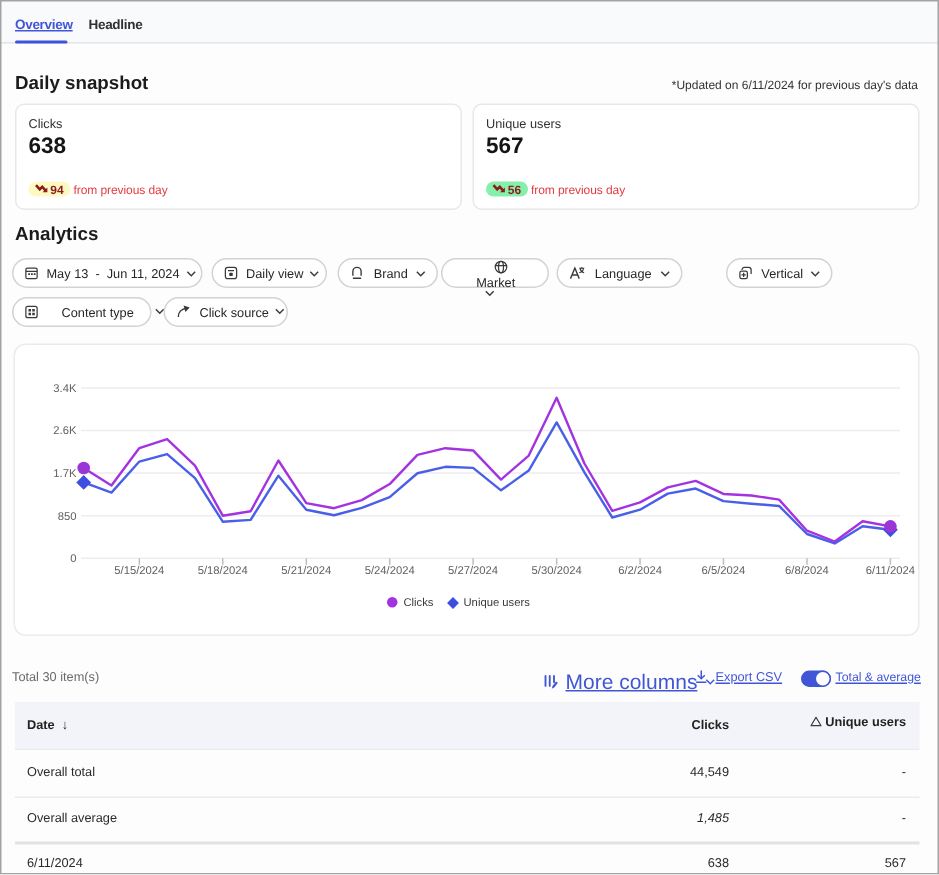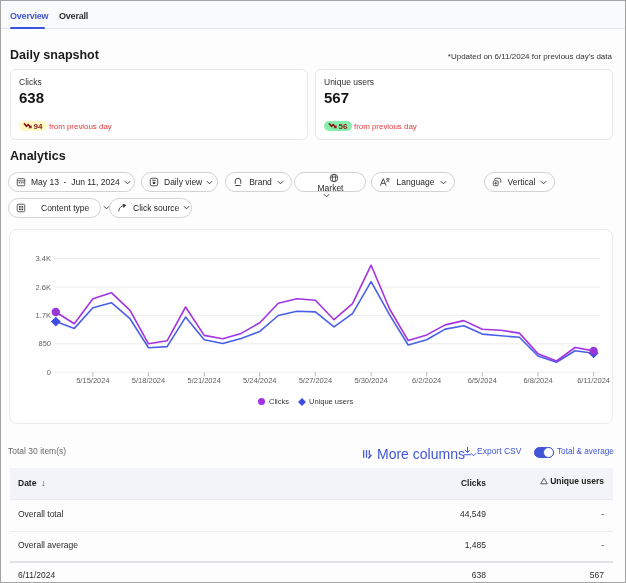--- a/index.html
+++ b/index.html
@@ -6,29 +6,29 @@
   body{width:626px;height:583px;overflow:hidden;position:relative;
        font-family:"Liberation Sans",sans-serif;background:#fdfdfe;}
   .frame{position:absolute;left:0;top:0;width:624px;height:581px;border:1px solid #a3a3a3;z-index:50;pointer-events:none;}
   .abs{position:absolute;}
   .hd{font-weight:bold;color:#1c1b1a;font-size:12.5px;}
   .chip{position:absolute;height:20px;border:1px solid #d2d2d7;border-radius:10px;background:#fff;box-sizing:border-box;
         display:flex;align-items:center;justify-content:space-between;color:#272625;font-size:8.5px;white-space:nowrap;}
   .chip svg{flex:0 0 auto;}
   .chip .lbl{margin:0 4px 0 5px;}
   .chev{width:7px;height:5px;margin-right:2px;}
-  .blue{color:#4156d6;}
+  .blue{color:#4156d6;text-decoration:underline;}
 </style>
 </head>
 <body>
 
 <div class="abs" style="left:0;top:0;width:626px;height:29px;background:#f9fafc;"></div>
 <div class="abs" style="left:0;top:28px;width:626px;height:1px;background:#e4e4e9;"></div>
 <div class="abs blue" style="left:10px;top:11px;font-size:9px;letter-spacing:-0.2px;font-weight:bold;">Overview</div>
-<div class="abs" style="left:59px;top:11px;font-size:9px;letter-spacing:-0.2px;color:#31302f;font-weight:bold;">Overall</div>
+<div class="abs" style="left:59px;top:11px;font-size:9px;letter-spacing:-0.2px;color:#31302f;font-weight:bold;">Headline</div>
 <div class="abs" style="left:10px;top:26.5px;width:35px;height:2.5px;background:#3e53d8;border-radius:2px;"></div>
 
 <div class="abs hd" style="left:10px;top:48px;">Daily snapshot</div>
 <div class="abs" style="left:0;top:52px;width:612px;text-align:right;font-size:8px;color:#33322f;">*Updated on 6/11/2024 for previous day's data</div>
 
 <div class="abs" style="left:10px;top:69px;width:296px;height:69px;background:#fff;border:1px solid #e7e7ec;border-radius:6px;"></div>
 <div class="abs" style="left:315px;top:69px;width:296px;height:69px;background:#fff;border:1px solid #e7e7ec;border-radius:6px;"></div>
 
 <div class="abs" style="left:19px;top:77px;font-size:8.5px;color:#32312f;">Clicks</div>
 <div class="abs" style="left:19px;top:89px;font-size:15px;font-weight:bold;color:#161514;">638</div>
@@ -239,21 +239,21 @@
     </svg>
   Unique users</div>
 
 <div class="abs" style="left:10px;top:499px;width:603px;height:1px;background:#ebebee;"></div>
 <div class="abs" style="left:18px;top:509px;font-size:8.5px;color:#2b2a29;">Overall total</div>
 <div class="abs" style="left:386px;top:509px;width:100px;text-align:right;font-size:8.5px;color:#2b2a29;">44,549</div>
 <div class="abs" style="left:504px;top:509px;width:100px;text-align:right;font-size:8.5px;color:#2b2a29;">-</div>
 
 <div class="abs" style="left:10px;top:531px;width:603px;height:1px;background:#ebebee;"></div>
 <div class="abs" style="left:18px;top:540px;font-size:8.5px;color:#2b2a29;">Overall average</div>
-<div class="abs" style="left:386px;top:540px;width:100px;text-align:right;font-size:8.5px;color:#2b2a29;">1,485</div>
+<div class="abs" style="left:386px;top:540px;width:100px;text-align:right;font-size:8.5px;color:#2b2a29;font-style:italic;">1,485</div>
 <div class="abs" style="left:504px;top:540px;width:100px;text-align:right;font-size:8.5px;color:#2b2a29;">-</div>
 
 <div class="abs" style="left:10px;top:561px;width:603px;height:2px;background:#e2e2e6;"></div>
 <div class="abs" style="left:18px;top:570px;font-size:8.5px;color:#2b2a29;">6/11/2024</div>
 <div class="abs" style="left:386px;top:570px;width:100px;text-align:right;font-size:8.5px;color:#2b2a29;">638</div>
 <div class="abs" style="left:504px;top:570px;width:100px;text-align:right;font-size:8.5px;color:#2b2a29;">567</div>
 
 <div class="frame"></div>
 
 </body></html>

